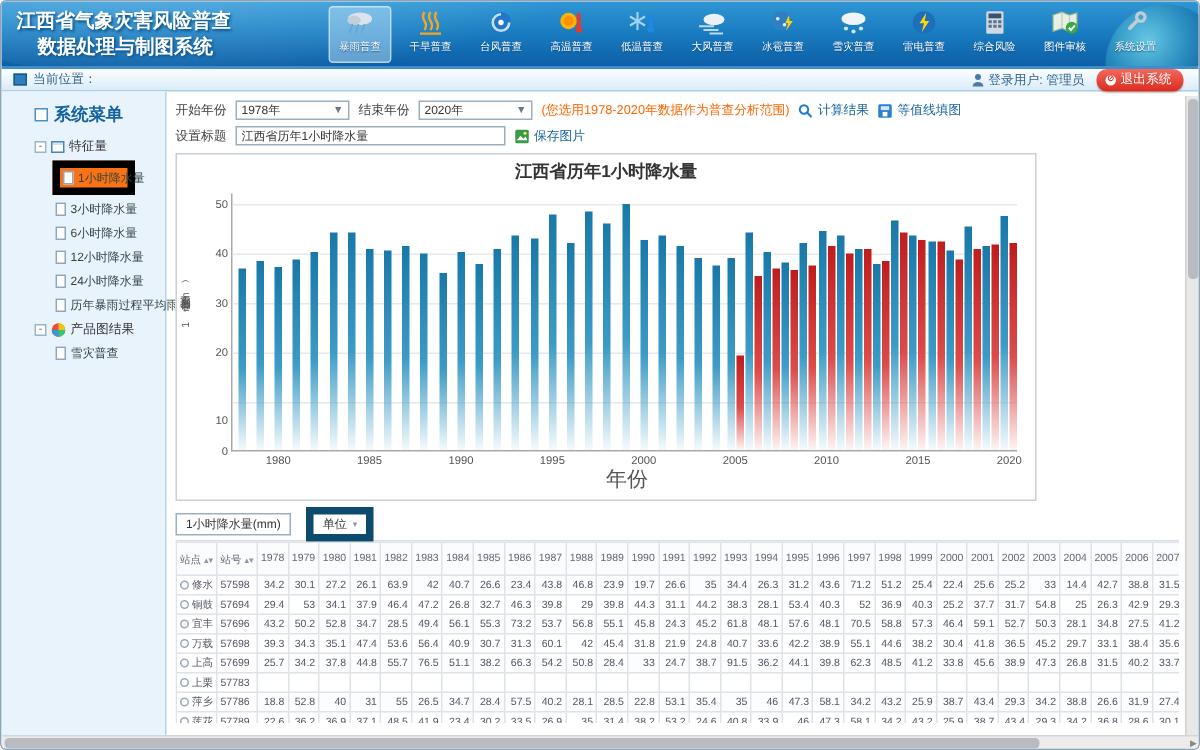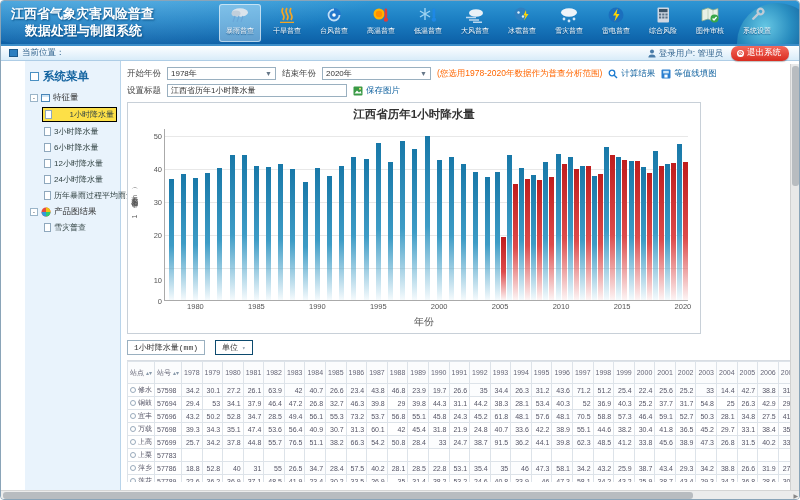--- a/index.html
+++ b/index.html
@@ -22,62 +22,62 @@
   #crumbbar { position:relative; height:17px; background:linear-gradient(180deg,#fdfeff,#d9ecf9); border-top:2px solid #3d8ec9; border-bottom:1px solid #aecde6; display:flex; align-items:center; font-size:8.5px; color:#33658f; padding:0 8px; }
   #crumbbar .crumb-ic { width:9px; height:8px; background:#2d7fc0; border:1px solid #1b598c; margin-right:4px; }
   #crumb-path span.sep { color:#8fb4d2; margin:0 3px; }
   #userbar { position:absolute; right:10px; top:0; height:15px; display:flex; align-items:center; gap:8px; }
   #login-info { display:flex; align-items:center; gap:3px; color:#33658f; }
   #logout-btn { background:linear-gradient(180deg,#f4695c,#d92b1f); color:#fff; border-radius:7px; padding:1px 8px 2px 6px; font-size:8.5px; display:flex; align-items:center; gap:3px; cursor:pointer; box-shadow:0 1px 1px rgba(0,0,0,.25); }
   #logout-btn .stop { width:7px; height:7px; border-radius:50%; background:#fff; color:#d92b1f; font-size:6px; line-height:7px; text-align:center; font-weight:bold; }
 
   
   #content { position:relative; display:flex; height:436px; }
-  #sidebar { width:96px; background:#e9f3fc; border-right:1px solid #b9d4ea; padding:6px 3px;margin-left:24px; }
+  #sidebar { width:110px; background:#e9f3fc; border-right:1px solid #b9d4ea; padding:6px 20px; }
   #sidebar-title { display:flex; align-items:center; gap:4px; color:#1464a0; font-weight:bold; font-size:11.5px; margin:2px 0 8px 2px; }
   #sidebar-title .sq { width:9px; height:9px; border:1px solid #4a90c2; background:#fff; }
   .tree-parent { display:flex; align-items:center; gap:3px; font-size:8.5px; color:#333; margin:4px 0 2px 2px; cursor:pointer; }
   .tree-parent .exp { width:8px; height:8px; border:1px solid #9ab4c8; background:#fff; font-size:7px; line-height:6px; text-align:center; color:#456; }
   .tree-child { display:flex; align-items:center; gap:3px; font-size:8px; color:#344; margin:3px 0 3px 14px; cursor:pointer; padding:1px 2px; white-space:nowrap; }
-  .tree-child.selected { background:#fde047; border:1px solid #000000;justify-content:space-between; }
+  .tree-child.selected { background:#f97316; border:5px solid #000000;justify-content:space-between; }
   .page-ic { width:7px; height:9px; background:#fff; border:1px solid #8fa8bd; flex:none; }
   .list-ic { width:9px; height:8px; border:1px solid #4a86b8; background:linear-gradient(180deg,#cfe4f4 33%,#fff 33%); flex:none; }
 
   #main { flex:1; padding:4px 4px 0 6px; position:relative; overflow:hidden; }
 
   
   .tb-row { display:flex; align-items:center; gap:6px; height:17px; font-size:8.5px; color:#444; }
   .tb-label { flex:none; }
-  .sel { width:109px; height:13px; border:1px solid #9ab0c0; background:#fff; display:flex; align-items:center; justify-content:space-between; padding:0 3px; font-size:8px; color:#333; cursor:pointer; }
+  .sel { width:76px; height:13px; border:1px solid #9ab0c0; background:#fff; display:flex; align-items:center; justify-content:space-between; padding:0 3px; font-size:8px; color:#333; cursor:pointer; }
   .sel .ar { color:#678; font-size:7px; }
   #range-note { color:#f60; font-size:8.5px; }
   .tool-link { display:flex; align-items:center; gap:3px; color:#1464a0; cursor:pointer; }
   #title-input { width:180px; height:13px; border:1px solid #9ab0c0; font-size:8px; color:#333; padding:0 3px; }
 
   
   #chart-panel { position:relative; width:574px; height:232px; border:1px solid #c8d0d8; background:#fff; margin-top:3px; }
   #chart-title { text-align:center; font-size:11.5px; color:#333; font-weight:bold; margin-top:4px; }
   #plot { position:absolute; left:36px; top:26px; width:524px; height:172px; border-left:1px solid #aaa; border-bottom:1px solid #aaa; }
   .gridline { position:absolute; left:0; width:100%; height:1px; background:#e8e8e8; }
   .ytick { position:absolute; right:100%; margin-right:3px; font-size:7.5px; color:#555; transform:translateY(-50%); }
   .xtick { position:absolute; top:100%; margin-top:2px; font-size:7.5px; color:#555; transform:translateX(-50%); }
   #ylab { position:absolute; left:2px; top:90px; font-size:7px; color:#555; writing-mode:vertical-rl; transform:rotate(180deg); letter-spacing:1px; }
-  #xlab { position:absolute; left:50%; bottom:4px; font-size:10px; color:#555; }
+  #xlab { position:absolute; left:50%; bottom:4px; font-size:14px; color:#555; }
   .bar { position:absolute; bottom:0; width:5px; }
   .bar.blue { background:linear-gradient(180deg,#1878a8 0%,#3d9cc6 55%,rgba(190,225,240,.15) 100%); }
   .bar.red  { background:linear-gradient(180deg,#c01d1d 0%,#dd4b4b 55%,rgba(245,205,205,.2) 100%); }
   #legend { position:absolute; right:4px; top:2px; display:flex; gap:8px; align-items:center; background:#f6fafd; border:1px solid #e2ecf4; padding:1px 4px; }
   .leg-item { display:flex; align-items:center; gap:3px; font-size:7.5px; color:#555; }
   .leg-sq { width:8px; height:8px; }
 
   
   #table-sec { margin-top:6px; width:669px; }
-  #table-controls { display:flex; gap:10px; align-items:flex-start; height:18px; margin-bottom:2px;font-family:Liberation Mono, monospace; }
+  #table-controls { display:flex; gap:10px; align-items:center; height:18px; margin-bottom:2px; }
   #unit-box { border:1px solid #9ab0c0; background:#fff; font-size:8px; color:#333; padding:1px 6px; }
-  #unit-dd { border:1px solid #0c4a6e; background:#fff; font-size:8px; color:#333; padding:1px 6px; display:flex; gap:4px; align-items:center; cursor:pointer; }
+  #unit-dd { border:5px solid #0c4a6e; background:#fff; font-size:8px; color:#333; padding:1px 6px; display:flex; gap:4px; align-items:center; cursor:pointer; }
   #tbl-wrap { width:669px; height:122px; overflow:hidden; border-top:1px solid #d8dde3; }
   table.data { border-collapse:collapse; table-layout:fixed; }
   table.data th, table.data td { border:1px solid #dde3e9; font-size:7px; color:#556; padding:0 2px; height:13px; white-space:nowrap; overflow:hidden; }
   table.data th { background:#fbfcfd; color:#667; font-weight:normal; height:22px; }
   th.stname, th.stid { font-size:7.5px; }
   td.stname { color:#246; text-align:left; }
   td.stid { color:#467; }
   td.val { text-align:right; color:#567; background:#fff; }
   tr:nth-child(even) td.val { background:#fcfdfe; }
   .radio { display:inline-block; width:6px; height:6px; border:1px solid #9ab; border-radius:50%; background:#fff; margin-right:2px; vertical-align:middle; }

